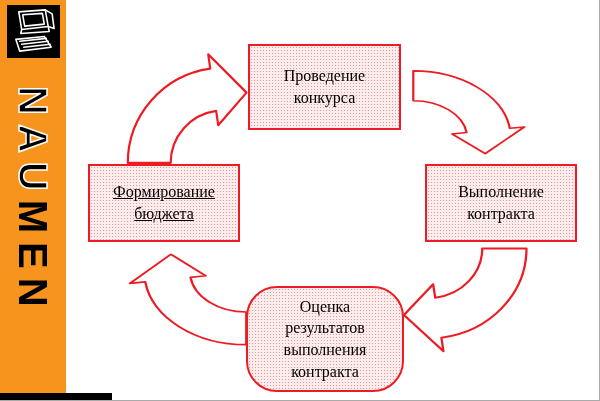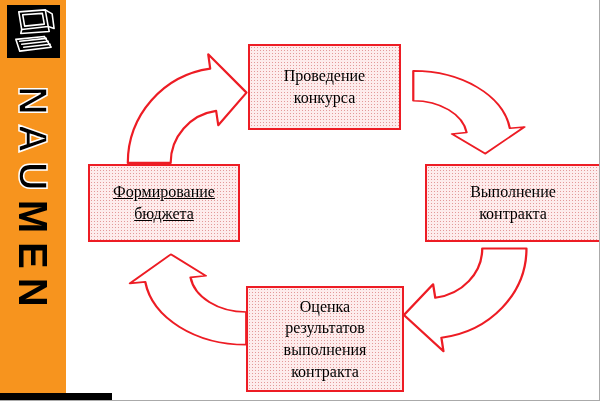--- a/index.html
+++ b/index.html
@@ -37,22 +37,22 @@
     border:2px solid #ED1C24;
     background-color:#fdecec;
     background-image:radial-gradient(circle, rgba(214,110,110,0.65) 0.7px, transparent 0.8px);
     background-size:3px 3px;
     display:flex; align-items:center; justify-content:center;
     text-align:center; white-space:pre-line;
     font-size:16px; line-height:1.35; color:#000;
     z-index:3;
   }
   .node-top    { left:248px; top:44px;  width:153px; height:86px;text-align:center; }
-  .node-right  { left:425px; top:164px; width:176px; height:78px; }
-  .node-bottom { left:246px; top:286px; width:158px; height:106px; }
+  .node-right  { left:425px; top:164px; width:152px; height:78px; }
+  .node-bottom { left:246px; top:286px; width:158px; height:106px;border-radius:31px; }
   .node-left   { left:88px;  top:164px; width:152px; height:78px;text-decoration:underline; }
   
   .arrow { position:absolute; z-index:2; }
   .arrow path { fill:#ffffff; stroke:#ED1C24; stroke-width:2.4; stroke-linejoin:round; }
   .arrow-tl { left:105px; top:45px;  width:155px; height:127px; }
   .arrow-tr { left:404px; top:55px;  width:130px; height:108px; }
   .arrow-br { left:390px; top:240px; width:160px; height:120px; }
   .arrow-bl { left:120px; top:244px; width:136px; height:118px; }
 </style>
 </head>

